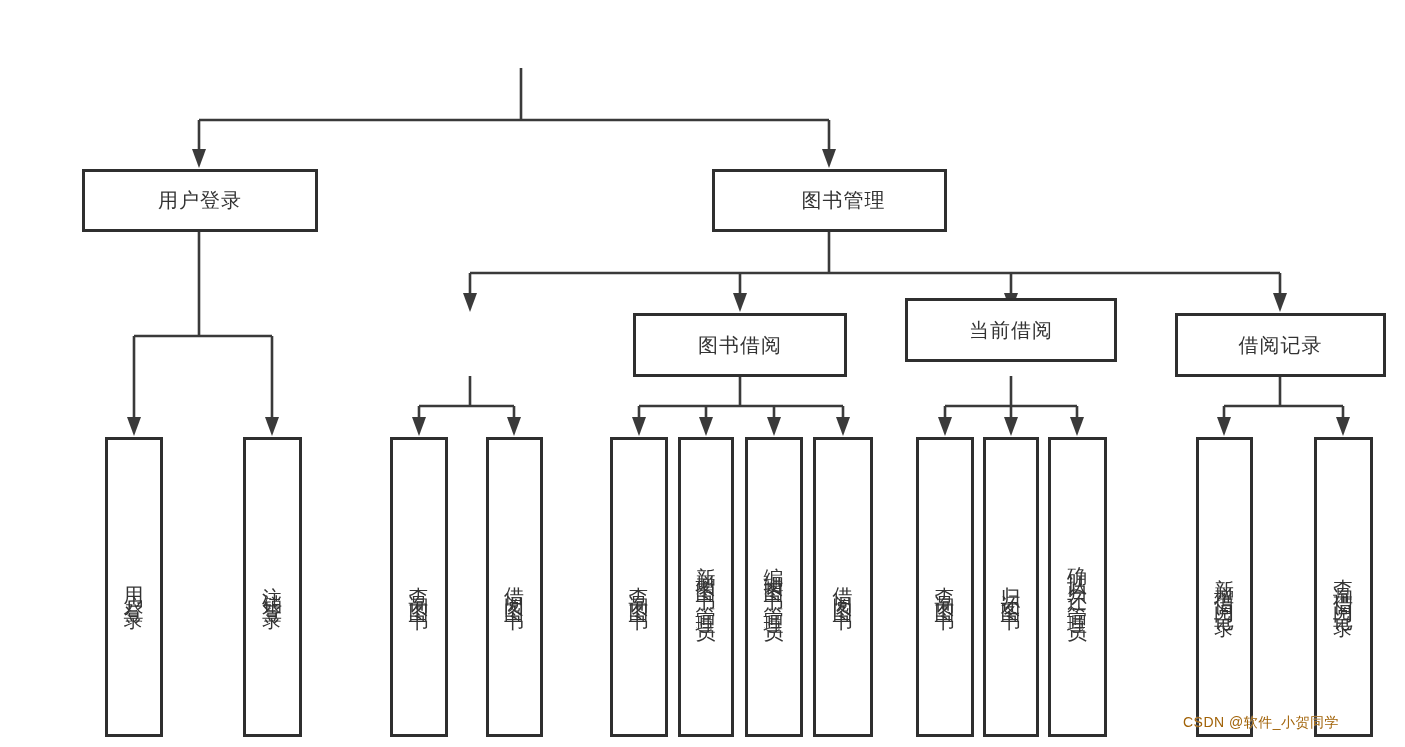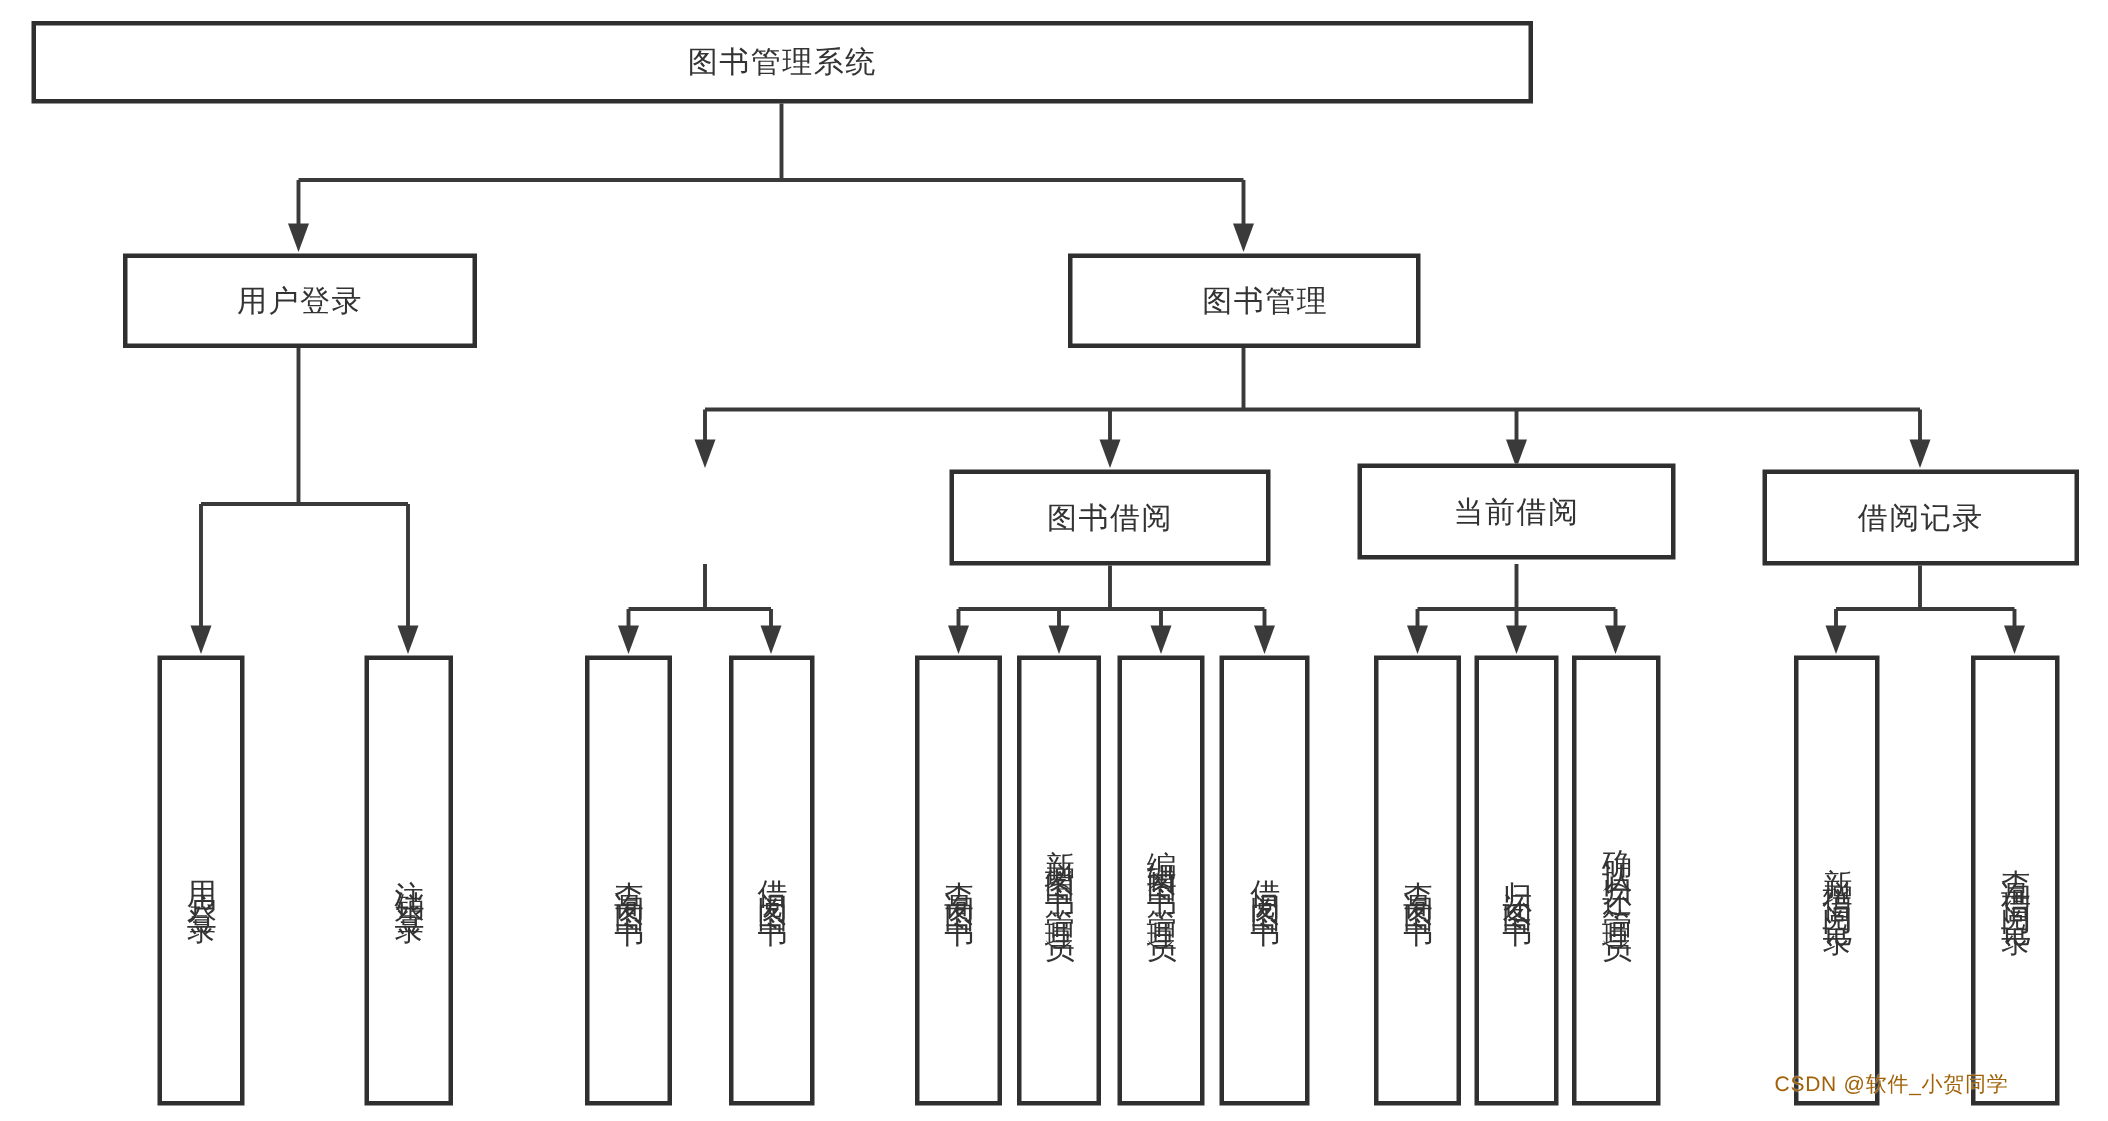--- a/index.html
+++ b/index.html
@@ -82,35 +82,32 @@
       <polygon points="767,417 781,417 774,436"></polygon>
       <polygon points="836,417 850,417 843,436"></polygon>
       <polygon points="938,417 952,417 945,436"></polygon>
       <polygon points="1004,417 1018,417 1011,436"></polygon>
       <polygon points="1070,417 1084,417 1077,436"></polygon>
       <polygon points="1217,417 1231,417 1224,436"></polygon>
       <polygon points="1336,417 1350,417 1343,436"></polygon>
     </g>
   </svg>
 
-  <div class="node hbox" style="left:21px;top:14px;width:1001px;height:55px;">
-    <span>图书管理系统</span>
-  </div>
 
   <div class="node hbox" style="left:82px;top:169px;width:236px;height:63px;">
     <span>用户登录</span>
   </div>
   <div class="node hbox" style="left:712px;top:169px;width:235px;height:63px;padding-left:28px;">
     <span>图书管理</span>
   </div>
 
   <div class="node hbox" style="left:633px;top:313px;width:214px;height:64px;">
     <span>图书借阅</span>
   </div>
-  <div class="node hbox" style="left:905px;top:309px;width:212px;height:64px;">
+  <div class="node hbox" style="left:905px;top:298px;width:212px;height:64px;">
     <span>当前借阅</span>
   </div>
   <div class="node hbox" style="left:1175px;top:313px;width:211px;height:64px;">
     <span>借阅记录</span>
   </div>
 
   <div class="node vbox" style="left:105px;top:437px;width:58px;height:300px;">
     <span>用户登录</span>
   </div>
   <div class="node vbox" style="left:243px;top:437px;width:59px;height:300px;">

